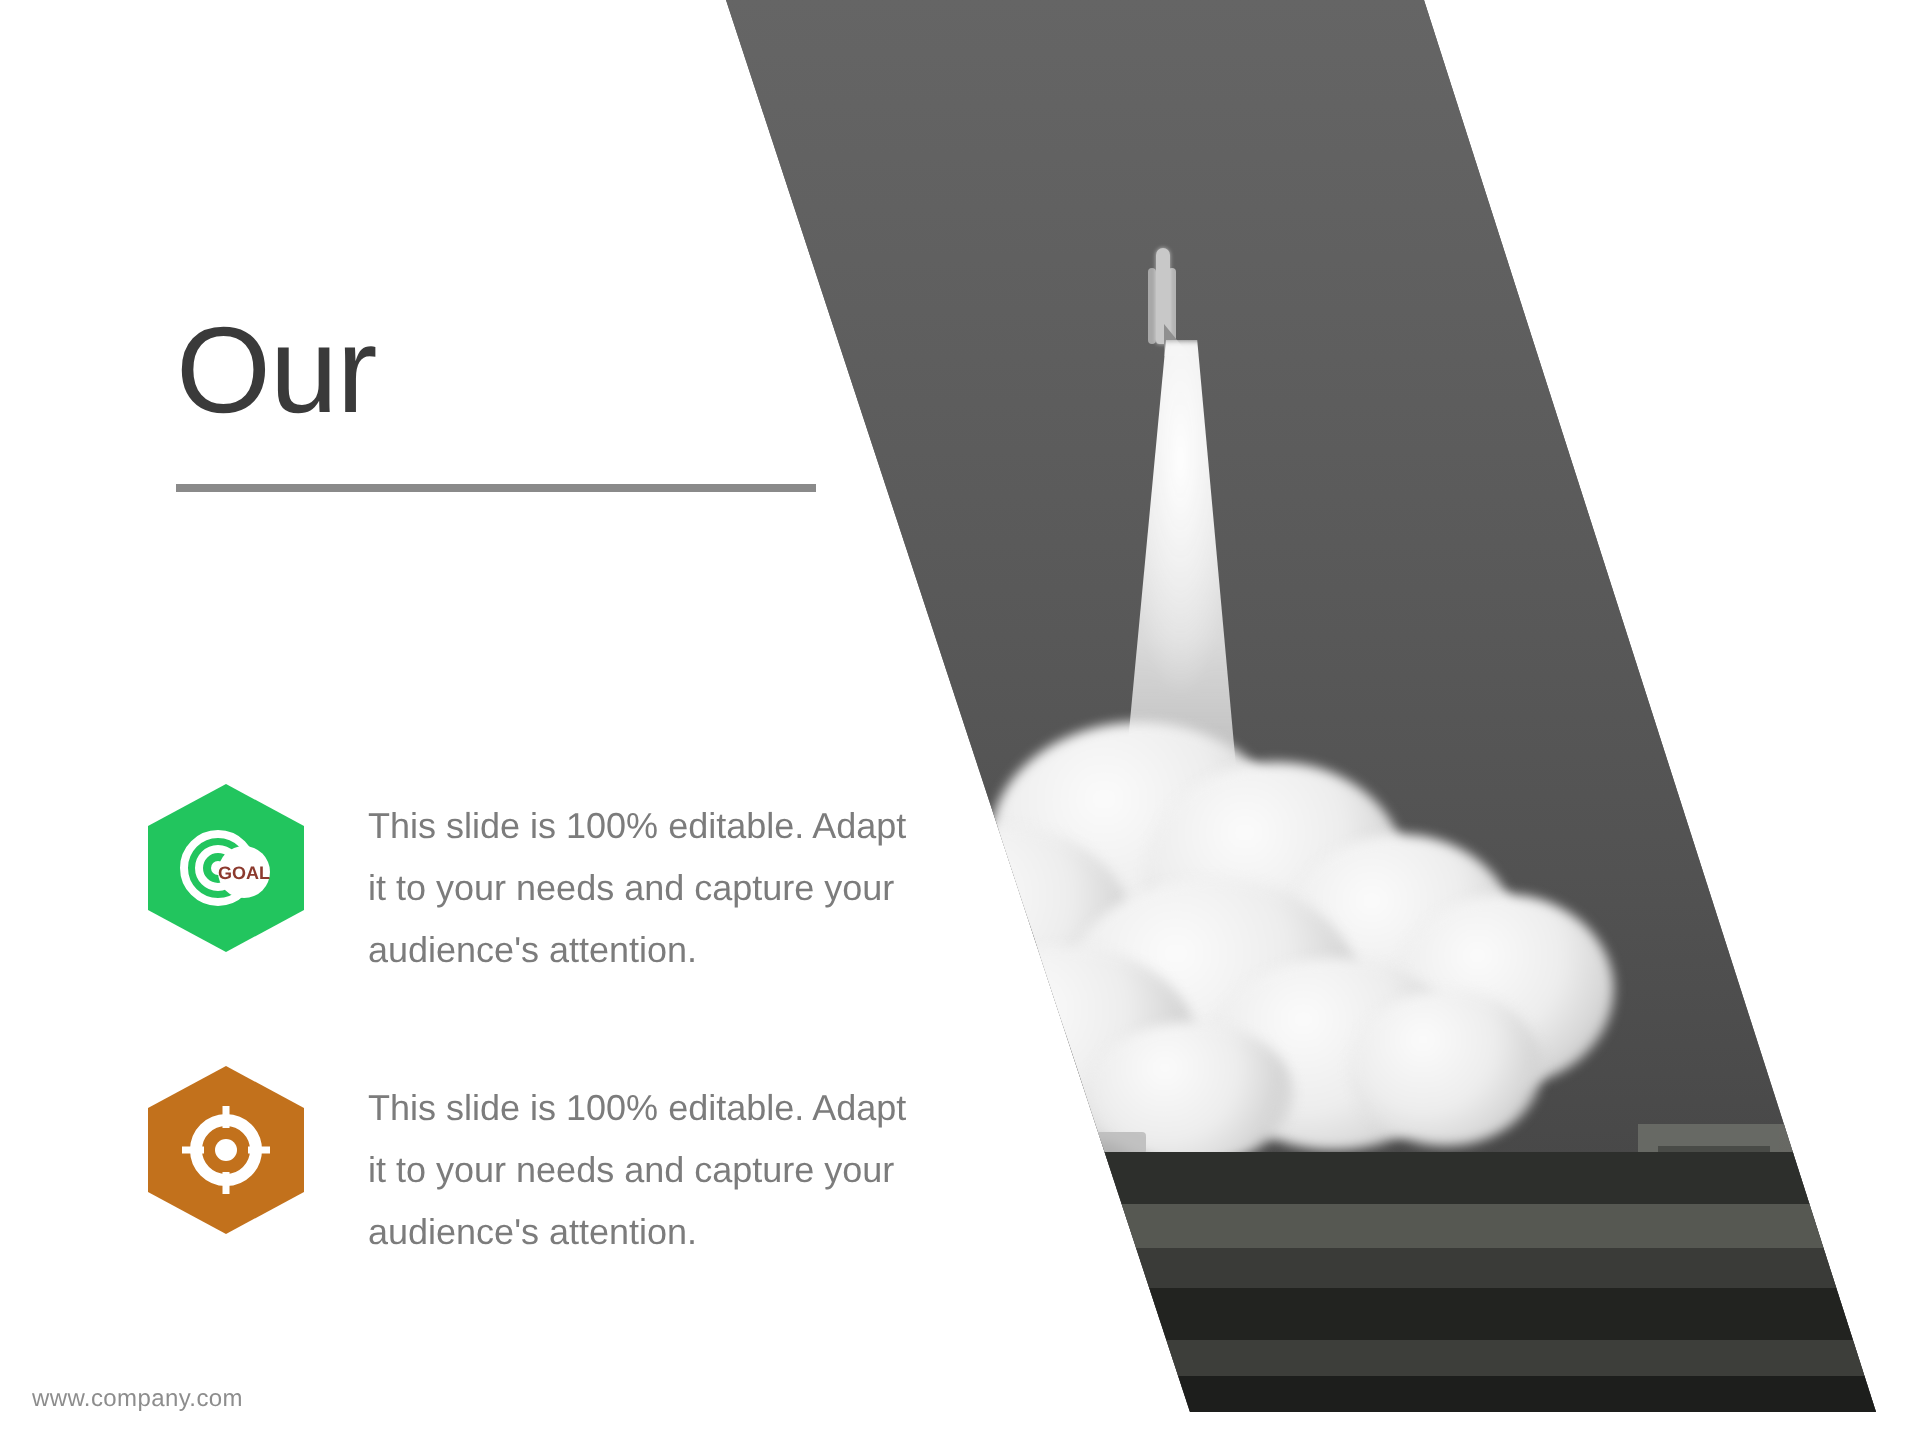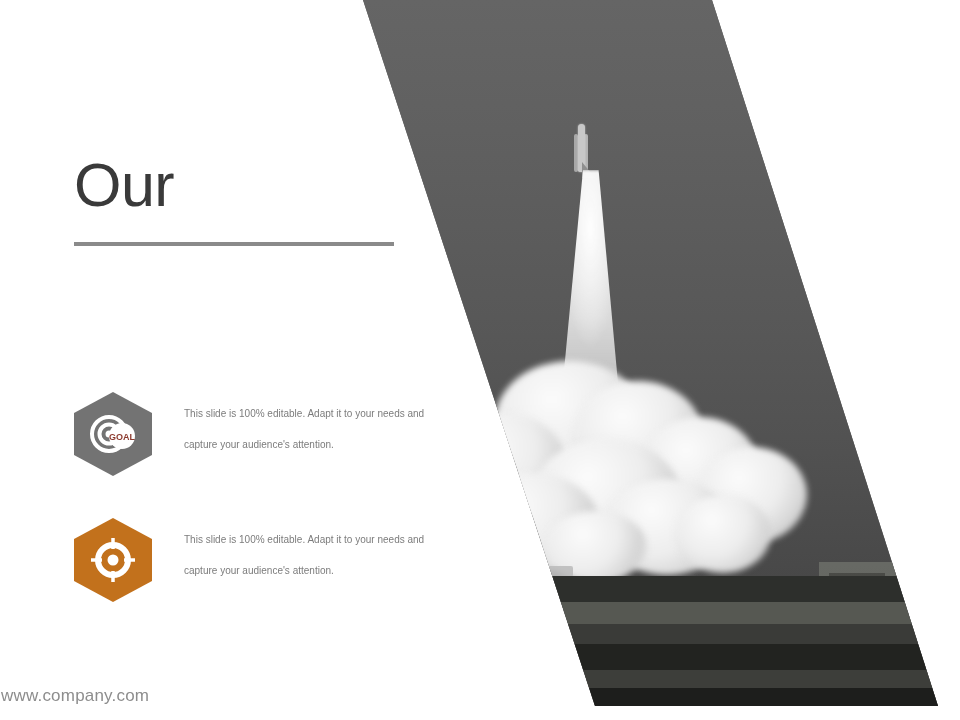--- a/index.html
+++ b/index.html
@@ -166,21 +166,21 @@
     width: 40px;
     height: 11px;
     background: #bdbdbd;
     border-radius: 2px;
     opacity: .9;
   }
 
   
   .title-block {
     position: absolute;
-    left: 74px;
+    left: 88px;
     top: 142px;
     width: 330px;
   }
   .title-line {
     font-size: 61px;
     line-height: 86px;
     color: #3a3a3a;
     font-weight: 400;
     letter-spacing: -0.5px;
     white-space: nowrap;
@@ -212,32 +212,32 @@
     -webkit-clip-path: polygon(50% 0%, 100% 25%, 100% 75%, 50% 100%, 0% 75%, 0% 25%);
     clip-path: polygon(50% 0%, 100% 25%, 100% 75%, 50% 100%, 0% 75%, 0% 25%);
     display: flex;
     align-items: center;
     justify-content: center;
   }
   .hex svg { display: block; }
   .bullet-text {
     margin-left: 32px;
     padding-top: 6px;
-    font-size: 10px;
+    font-size: 18px;
     line-height: 31px;
     color: #7c7c7c;
     width: 272px;
   }
 
   
   .footer {
     position: absolute;
-    left: 1px;
+    left: 16px;
     bottom: 14px;
-    font-size: 17px;
+    font-size: 12px;
     color: #8d8d8d;
     letter-spacing: .2px;
   }
 </style>
 </head>
 <body>
 
 <div class="slide">
 
   <div class="photo-panel">
@@ -283,21 +283,21 @@
   </div>
 
   <div class="title-block">
     <div class="title-line">Our</div>
     <div class="title-rule"></div>
   </div>
 
   <div class="bullets">
 
     <div class="bullet-row">
-      <div class="hex" style="background:#737373;">
+      <div class="hex" style="background:#22c55e;">
         <svg width="52" height="52" viewBox="0 0 52 52" aria-hidden="true">
           <g fill="none" stroke="#ffffff" stroke-width="4">
             <circle cx="22" cy="26" r="17"></circle>
             <circle cx="22" cy="26" r="9.5"></circle>
           </g>
           <circle cx="22" cy="26" r="3.5" fill="#ffffff"></circle>
           <circle cx="35" cy="28" r="13" fill="#ffffff"></circle>
           <text x="35" y="31.5" text-anchor="middle" font-family="Liberation Sans, sans-serif" font-size="9" font-weight="bold" fill="#8c3a2e">GOAL</text>
         </svg>
       </div>

